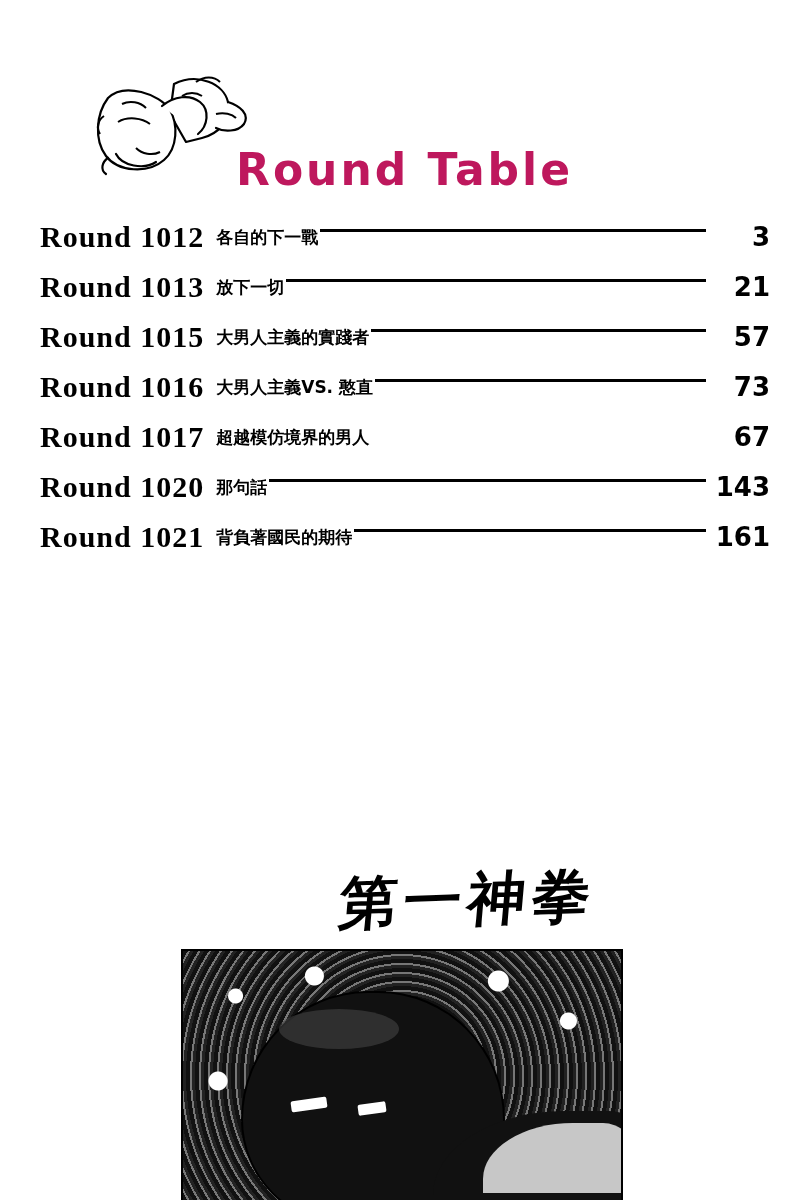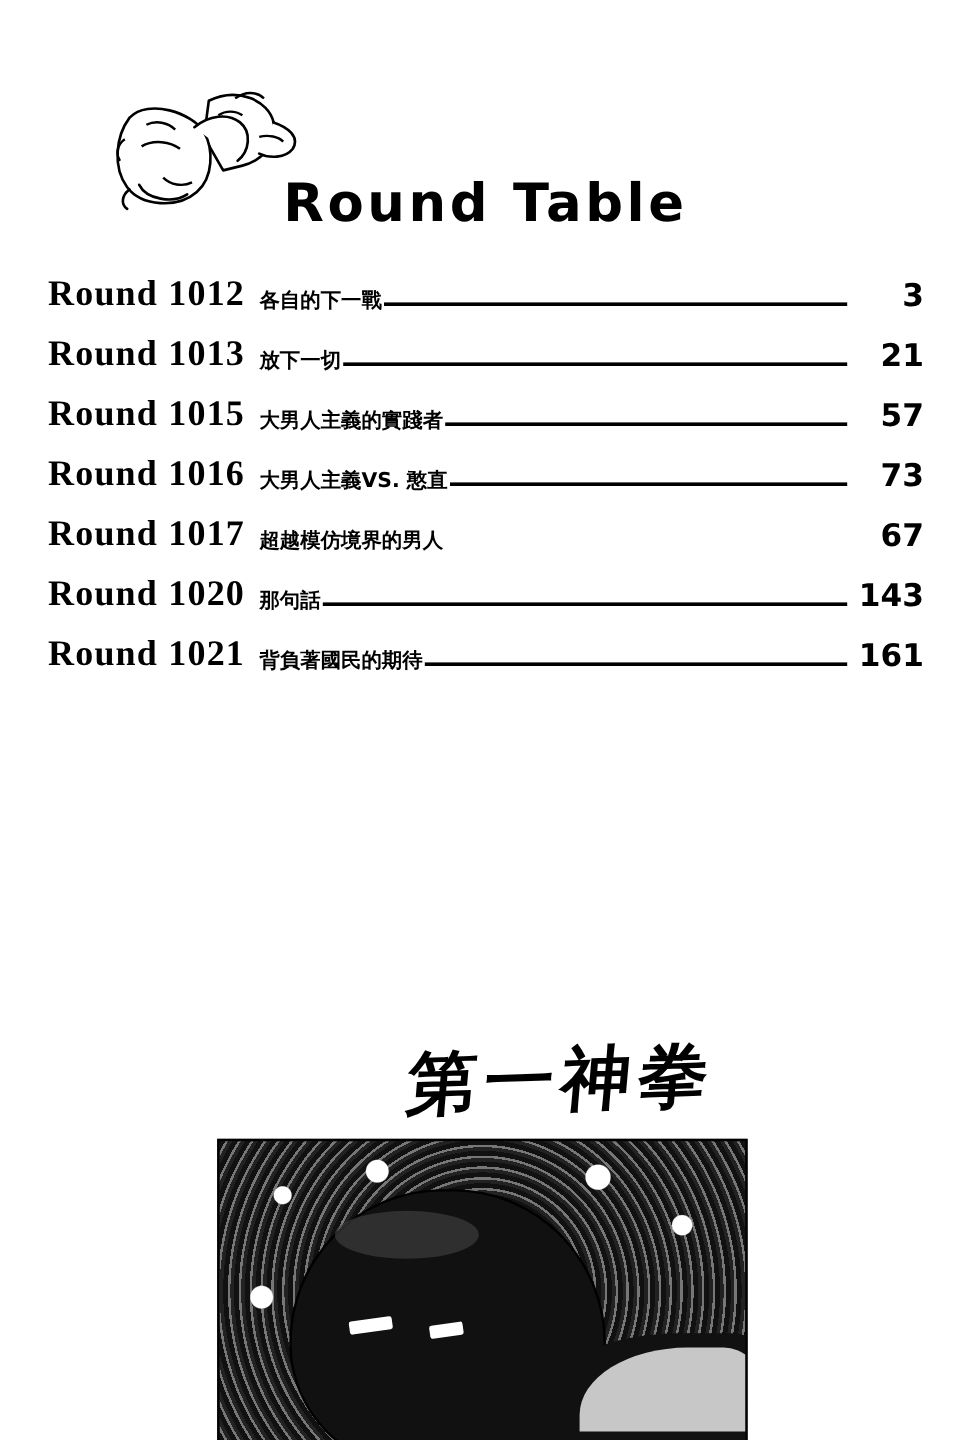--- a/index.html
+++ b/index.html
@@ -32,35 +32,35 @@
 
   
   .toc-title {
     position: absolute;
     left: 236px;
     top: 144px;
     font-family: "DejaVu Sans", sans-serif;
     font-weight: bold;
     font-size: 44px;
     letter-spacing: 3px;
-    color: #000000;
+    color: #be185d;
     white-space: nowrap;
     text-align: center;
   }
 
   
   .toc-list {
     position: absolute;
     left: 40px;
     top: 212px;
     width: 730px;
   }
   .toc-row {
     display: flex;
-    align-items: flex-end;
+    align-items: center;
     height: 50px;
     white-space: nowrap;
   }
   .round-label {
     font-family: "Liberation Serif", serif;
     font-weight: bold;
     font-size: 30px;
     letter-spacing: 1px;
     color: #000;
     flex: 0 0 auto;

